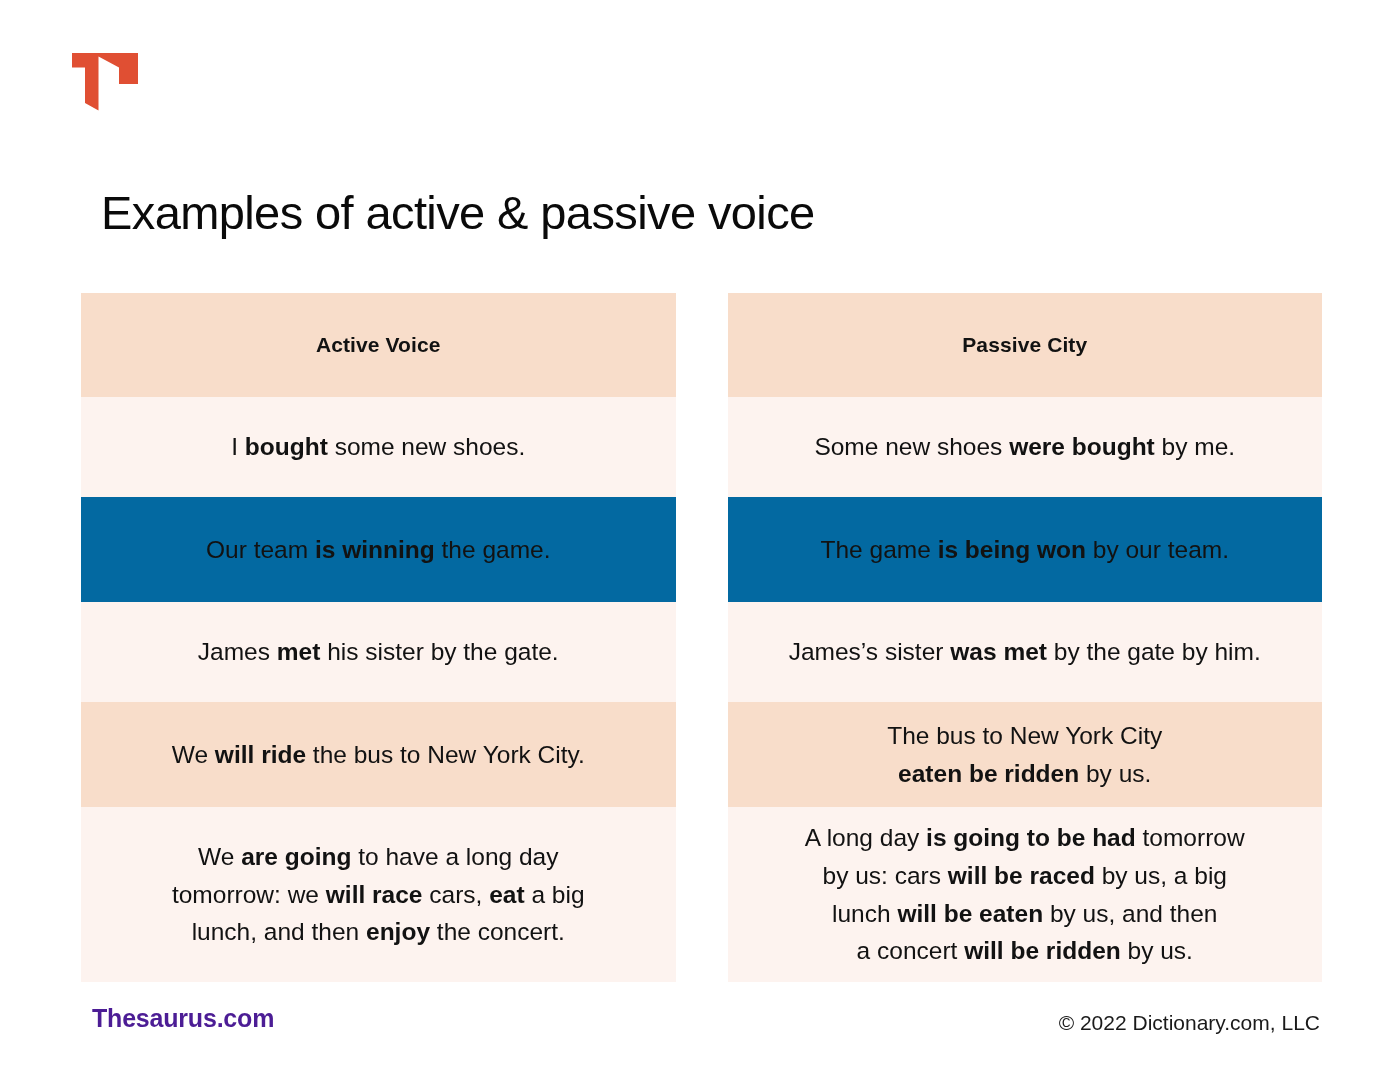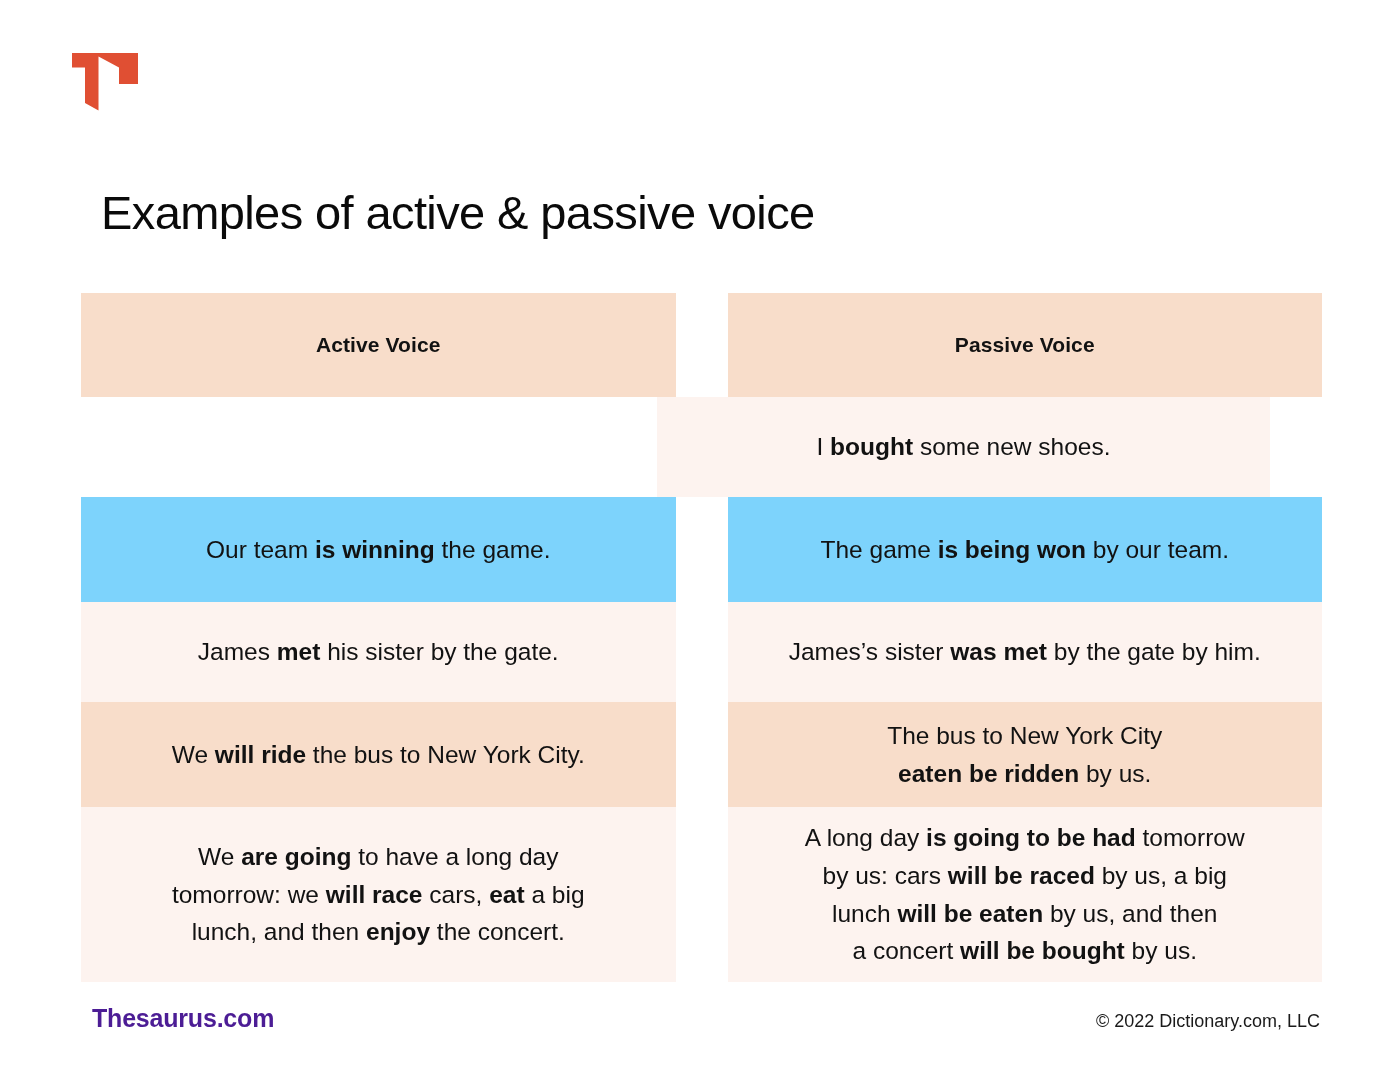--- a/index.html
+++ b/index.html
@@ -73,21 +73,21 @@
     font-weight: bold;
     letter-spacing: 0.1px;
     height: 104px;
     padding-top: 0;
     padding-bottom: 0;
   }
   .v-row.header .v-cell.left,
   .v-row.header .v-cell.right { background: #f8ddca; }
 
   .v-row.r1 .v-cell.left, .v-row.r1 .v-cell.right { background: #fdf3ef; }
-  .v-row.r2 .v-cell.left, .v-row.r2 .v-cell.right { background: #7dd3fc; }
+  .v-row.r2 .v-cell.left, .v-row.r2 .v-cell.right { background: #0369a1; }
   .v-row.r3 .v-cell.left, .v-row.r3 .v-cell.right { background: #fdf3ef; }
   .v-row.r4 .v-cell.left, .v-row.r4 .v-cell.right { background: #f8ddca; }
   .v-row.r5 .v-cell.left, .v-row.r5 .v-cell.right { background: #fdf3ef; }
 
   .v-row.r1 .v-cell { height: 100px; }
   .v-row.r2 .v-cell { height: 105px; }
   .v-row.r3 .v-cell { height: 100px; }
   .v-row.r4 .v-cell { height: 105px; }
   .v-row.r5 .v-cell { height: 175px; }
 
@@ -101,48 +101,51 @@
     top: 1004px;
     font-size: 25px;
     font-weight: bold;
     letter-spacing: -0.2px;
     color: #4c1d95;
   }
   .footer-copy {
     position: absolute;
     right: 72px;
     top: 1011px;
-    font-size: 18px;
+    font-size: 21px;
     color: #1a1a1a;
   }
 </style>
 </head>
 <body>
 
 <div class="logo-wrap">
   <svg width="66" height="58" viewBox="0 0 66 58">
     <path d="M0 0 H66 V31 H47 V14.5 L26.5 3.5 V57.5 L13 50 V14.5 H0 Z" fill="#e04f33"></path>
   </svg>
 </div>
 
 <div class="page-title">Examples of active &amp; passive voice</div>
 
 <div class="voice-table">
 
   <div class="v-row header">
     <div class="v-cell left">Active Voice</div>
     <div class="v-cell gap"></div>
-    <div class="v-cell right">Passive Voice</div>
+    <div class="v-cell right">Passive City</div>
   </div>
 
   <div class="v-row r1">
     <div class="v-cell left">
         <span class="txt">I <b>bought</b> some new shoes.</span>
       </div>
     <div class="v-cell gap"></div>
+    <div class="v-cell right">
+        <span class="txt">Some new shoes <b>were bought</b> by me.</span>
+      </div>
   </div>
 
   <div class="v-row r2">
     <div class="v-cell left">
         <span class="txt">Our team <b>is winning</b> the game.</span>
       </div>
     <div class="v-cell gap"></div>
     <div class="v-cell right">
         <span class="txt">The game <b>is being won</b> by our team.</span>
       </div>
@@ -167,20 +170,20 @@
         <span class="txt">The bus to New York City<br><b>eaten be ridden</b> by us.</span>
       </div>
   </div>
 
   <div class="v-row r5">
     <div class="v-cell left">
         <span class="txt">We <b>are going</b> to have a long day<br>tomorrow: we <b>will race</b> cars, <b>eat</b> a big<br>lunch, and then <b>enjoy</b> the concert.</span>
       </div>
     <div class="v-cell gap"></div>
     <div class="v-cell right">
-        <span class="txt">A long day <b>is going to be had</b> tomorrow<br>by us: cars <b>will be raced</b> by us, a big<br>lunch <b>will be eaten</b> by us, and then<br>a concert <b>will be bought</b> by us.</span>
+        <span class="txt">A long day <b>is going to be had</b> tomorrow<br>by us: cars <b>will be raced</b> by us, a big<br>lunch <b>will be eaten</b> by us, and then<br>a concert <b>will be ridden</b> by us.</span>
       </div>
   </div>
 
 </div>
 
 <div class="footer-brand">Thesaurus.com</div>
 <div class="footer-copy">© 2022 Dictionary.com, LLC</div>
 
 </body></html>

